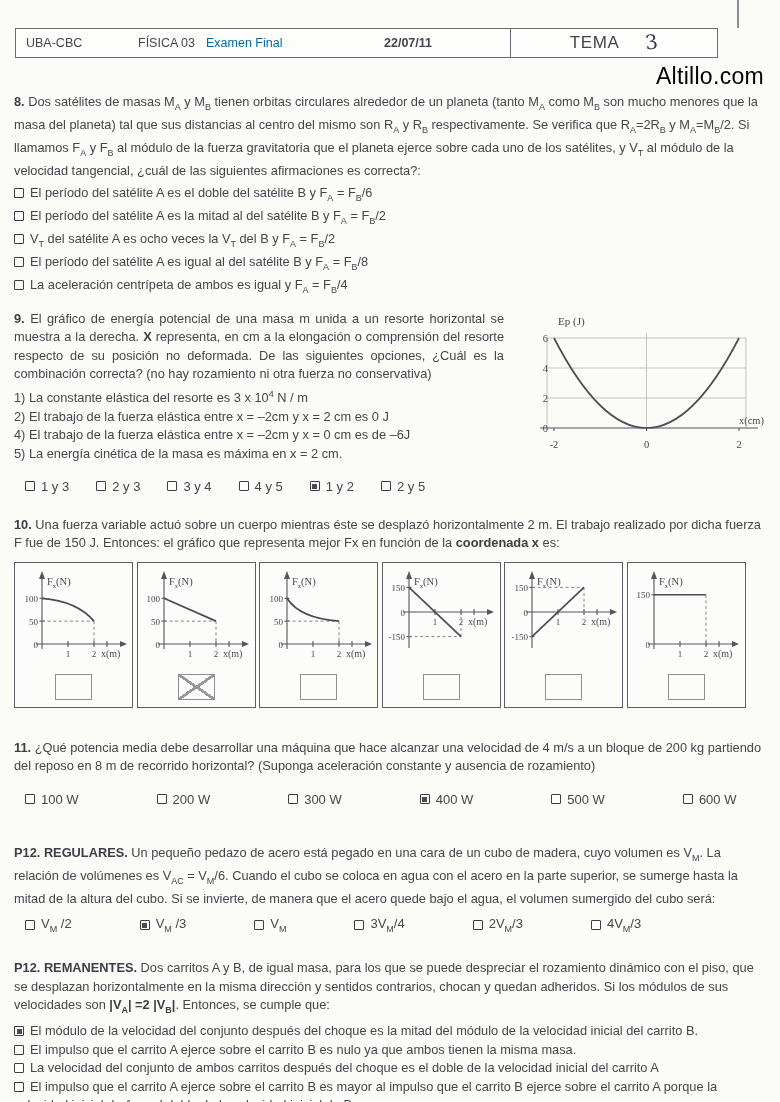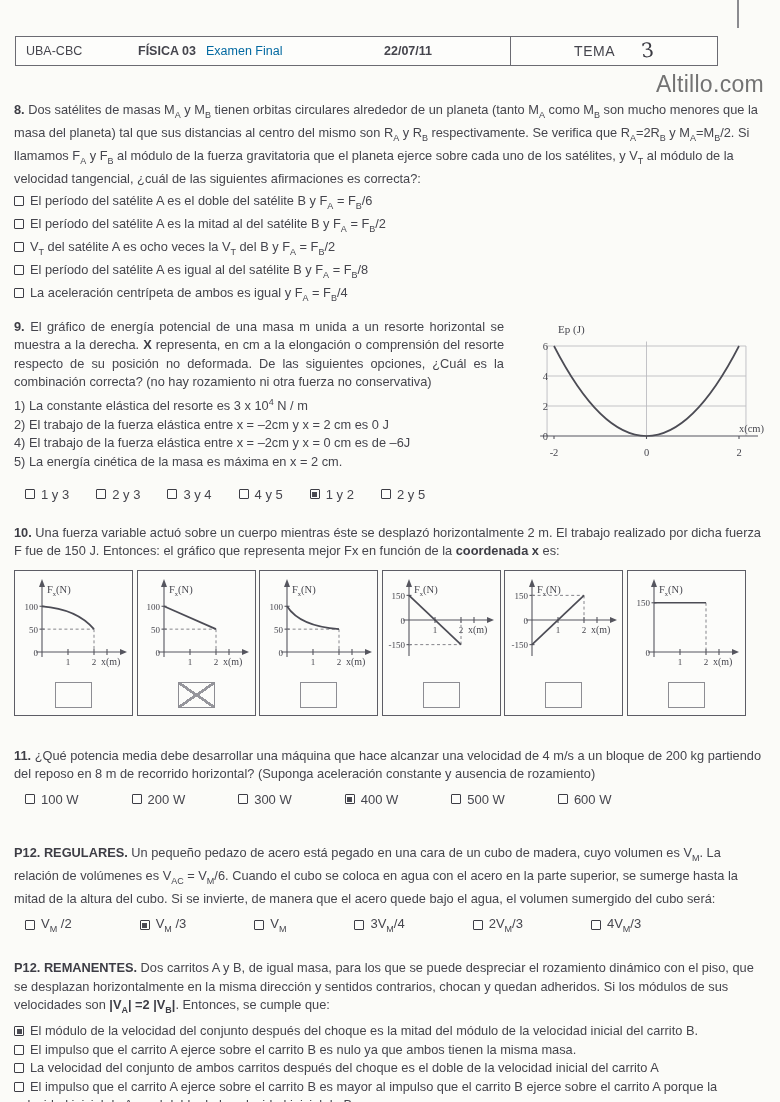--- a/index.html
+++ b/index.html
@@ -1,50 +1,50 @@
 <!DOCTYPE html>
 <html><head>
 <meta charset="utf-8">
 <style>
   *{margin:0;padding:0;box-sizing:border-box}
   html,body{width:780px;height:1102px}
   body{background:#fbfbf8;font-family:"Liberation Sans",sans-serif;color:#45454d;position:relative;overflow:hidden}
-  .page{position:absolute;inset:0;padding:16px 14px}
+  .page{position:absolute;inset:0;padding:8px 14px}
 
   
   .header-table{margin:20px 0 0 1px;width:703px;height:30px;border:1.6px solid #6b6b72;display:flex;font-size:12.5px;background:#fdfdfb}
   .hc-main{flex:1;display:flex;align-items:center;border-right:1.6px solid #6b6b72}
   .h-inst{margin-left:10px;width:112px}
-  .h-course{width:68px;font-weight:bold}
+  .h-course{width:68px;font-weight:normal}
   .h-exam{width:178px;color:#0369a1}
   .h-date{font-weight:bold}
   .hc-tema{width:206px;display:flex;align-items:center;justify-content:center}
-  .tema-label{font-size:14px;letter-spacing:.6px}
+  .tema-label{font-size:17px;letter-spacing:.6px}
   .tema-val{font-family:"DejaVu Serif",serif;font-size:20px;transform:rotate(-7deg);margin-left:26px;margin-top:-3px;color:#3a3a42}
   .corner-mark{position:absolute;left:737px;top:0;width:2px;height:28px;background:#8b8b90}
 
-  .altillo{text-align:right;font-size:23px;color:#737373;margin-top:5px;letter-spacing:.3px;padding-right:2px}
+  .altillo{text-align:right;font-size:23px;color:#000000;margin-top:5px;letter-spacing:.3px;padding-right:2px}
 
   p.qt{font-size:12.8px;line-height:18.5px}
   .justify{text-align:justify}
   b{color:#3d3d45}
   sub{font-size:9px}
   sup{font-size:9px}
 
   
   .cb{width:10px;height:10px;border:1.6px solid #3d3d45;display:inline-block;position:relative;margin-right:6px;flex:none;vertical-align:-1px;border-radius:1px;background:#fdfdfb}
   .cb.checked::after{content:"";position:absolute;inset:1.5px;background:#4a4a52}
 
   .optcol{margin-top:3px}
   .optline{font-size:12.8px;line-height:18.5px}
 
   .optrow{display:flex;align-items:center;font-size:13px}
   .optrow .opt{display:flex;align-items:center;white-space:nowrap}
   .row-q9{margin:13px 0 0 11px;gap:27px}
-  .row-q11{margin:8px 0 0 11px;gap:53px}
+  .row-q11{margin:16px 0 0 11px;gap:78px}
   .row-p12{margin:8px 0 0 11px;gap:68px}
 
   
   .q9row{display:flex;margin-top:11px}
   .q9left{width:514px}
   .q9items{margin-top:1px}
   .q9item{font-size:12.8px;line-height:18.5px}
   .q9chartwrap{margin-left:10px;margin-top:0}
 
   

